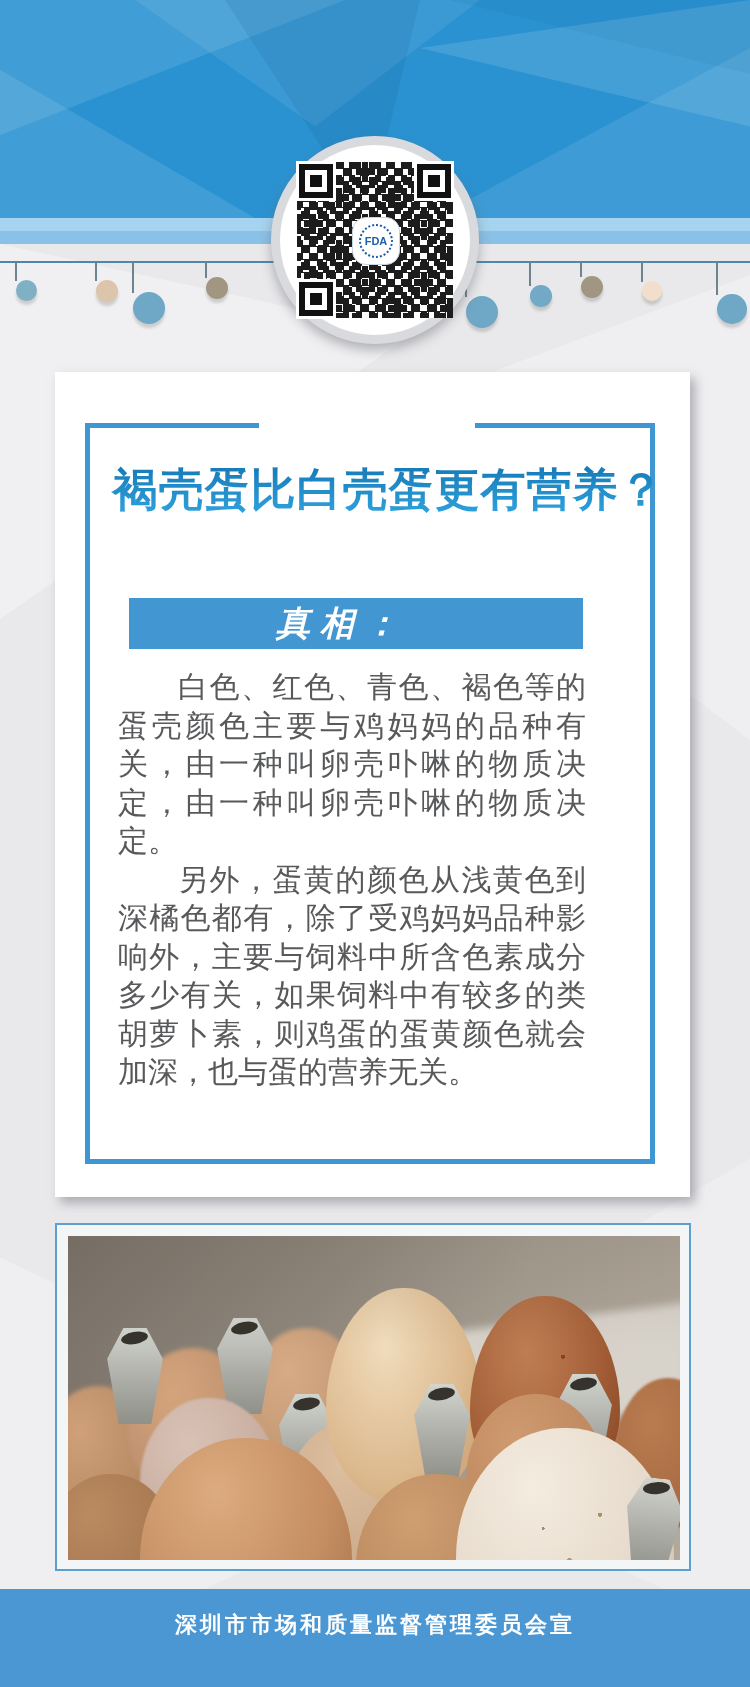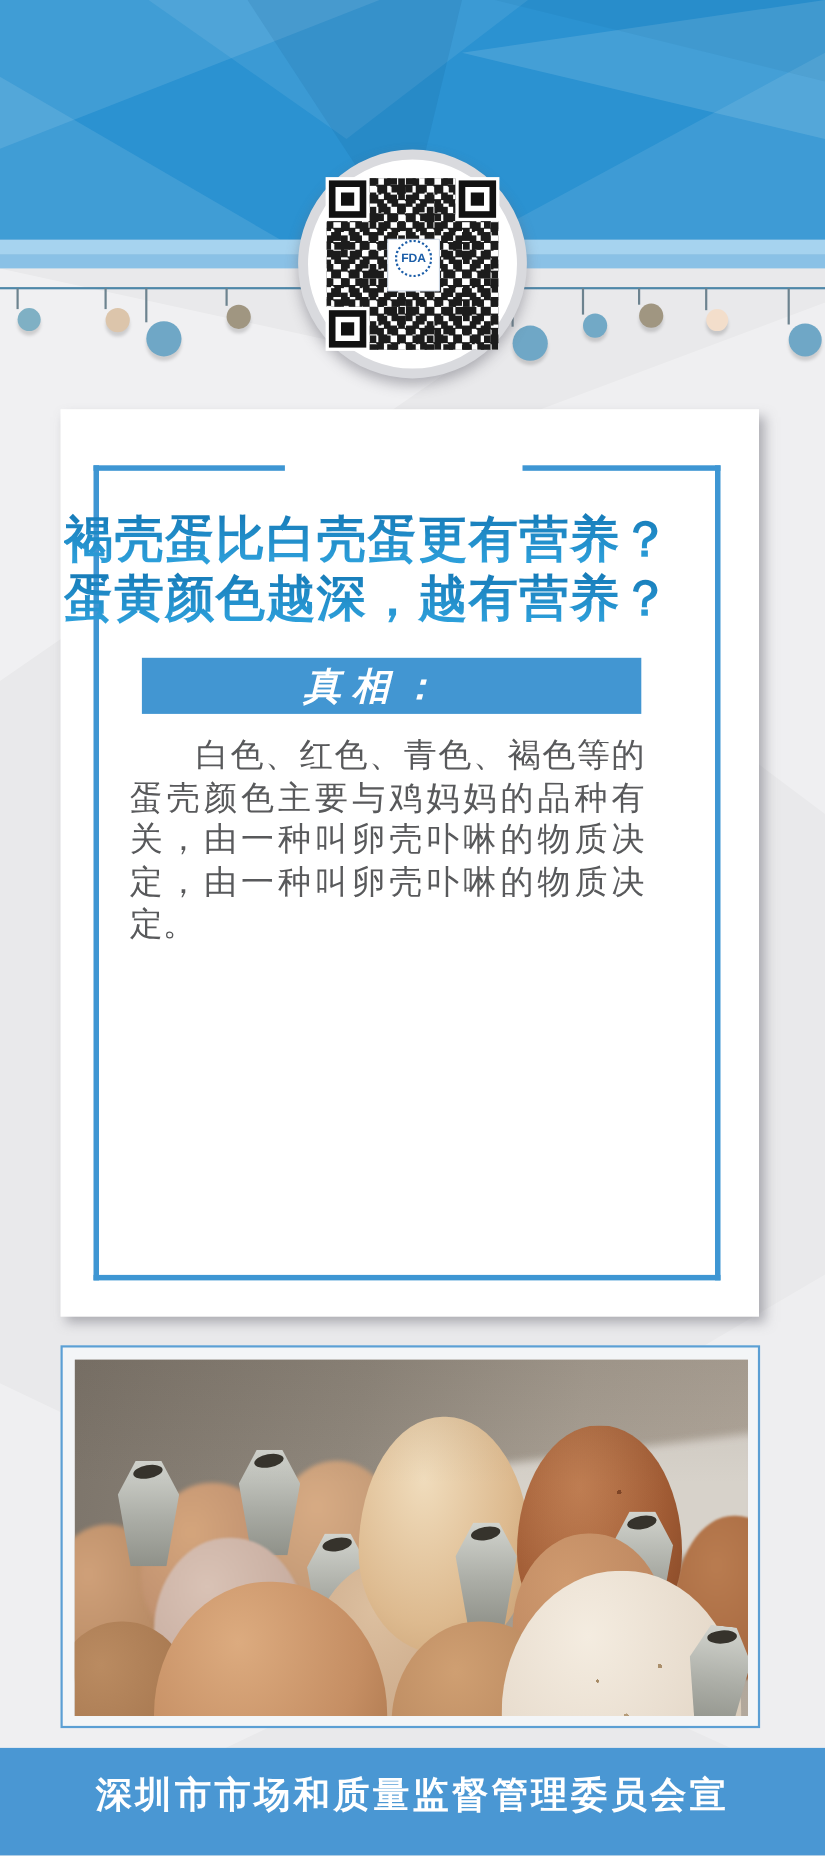--- a/index.html
+++ b/index.html
@@ -38,37 +38,37 @@
     box-shadow:0 6px 12px rgba(100,100,110,.45);display:flex;align-items:center;justify-content:center;}
   .qr{position:relative;width:156px;height:156px;background:
       conic-gradient(from 90deg,#1c1c1c 25%,#0000 0 50%,#1c1c1c 0 75%,#0000 0) 0 0/13px 13px,
       conic-gradient(#1c1c1c 25%,#0000 0 50%,#1c1c1c 0 75%,#0000 0) 4px 6px/17px 17px,
       #fff;}
   .fp{position:absolute;width:34px;height:34px;background:#fff;border:6px solid #111;box-sizing:border-box;
       box-shadow:0 0 0 3px #fff;display:flex;align-items:center;justify-content:center;}
   .fp i{display:block;width:12px;height:12px;background:#111;}
   .fp.tl{left:2px;top:2px;} .fp.tr{right:2px;top:2px;} .fp.bl{left:2px;bottom:2px;}
   .qr-logo{position:absolute;left:55px;top:55px;width:46px;height:46px;background:#fff;border:1px solid #c9d4e2;
-      border-radius:1px;display:flex;align-items:flex-start;justify-content:center;}
+      border-radius:14px;display:flex;align-items:center;justify-content:center;}
   .qr-emblem{width:34px;height:34px;border-radius:50%;border:2px dotted #1c5ea8;box-sizing:border-box;
       display:flex;align-items:center;justify-content:center;font-size:11px;font-weight:bold;color:#1c5ea8;}
 
   
   .paper{position:absolute;left:55px;top:372px;width:635px;height:825px;background:#fff;
       box-shadow:5px 6px 10px rgba(110,110,120,.5);}
   .frame{position:absolute;left:30px;top:51px;width:570px;height:741px;box-sizing:border-box;
       border:5px solid #3e96d3;border-top:none;}
   .hr-line{position:absolute;top:51px;height:5px;background:#3e96d3;}
   .hr-left{left:30px;width:174px;}
   .hr-right{left:420px;width:180px;}
   .intro{position:absolute;left:0;top:8px;width:635px;text-align:center;font-size:58px;line-height:62px;
       font-weight:900;letter-spacing:4px;
       background:linear-gradient(180deg,#0f6dac,#2da0dd);-webkit-background-clip:text;background-clip:text;
       color:#1b84c4;-webkit-text-fill-color:transparent;text-shadow:2px 2px 0 rgba(255,255,255,.0);}
-  .question{position:absolute;left:3px;width:635px;font-weight:900;font-size:45px;line-height:52px;
+  .question{position:absolute;left:16px;width:635px;text-align:center;font-weight:900;font-size:45px;line-height:52px;
       background:linear-gradient(180deg,#1579b6,#2fa3de);-webkit-background-clip:text;background-clip:text;
       color:#1e8cc9;-webkit-text-fill-color:transparent;letter-spacing:1px;}
   .q1{top:92px;} .q2{top:146px;}
   .truth-banner{position:absolute;left:74px;top:226px;width:454px;height:51px;background:#4296d2;
       display:flex;align-items:center;justify-content:center;}
   .truth-label{color:#fff;font-size:34px;font-weight:bold;font-style:italic;letter-spacing:10px;
       transform:translateX(-14px);}
   .bodytext{position:absolute;left:63px;top:296px;width:468px;color:#58595b;font-size:30px;line-height:38.5px;
       text-align:justify;}
   .bodytext p{margin:0;text-indent:2em;}
@@ -83,21 +83,21 @@
   .egg{position:absolute;border-radius:50% 50% 50% 50% / 58% 58% 44% 44%;}
   .spire{position:absolute;width:58px;height:96px;
       background:linear-gradient(180deg,#d2d4ce,#abada6 55%,#8f9189);
       clip-path:polygon(22% 100%,2% 32%,30% 0,70% 0,98% 32%,78% 100%);}
   .spire i{position:absolute;left:15px;top:4px;width:27px;height:12px;background:#36332c;border-radius:50%;
       transform:rotate(-10deg);}
   .veil{position:absolute;inset:0;background:linear-gradient(180deg,rgba(60,50,40,.10),rgba(0,0,0,0) 35%);}
 
   
   .footer{position:absolute;left:0;top:1589px;width:750px;height:98px;background:#4a97d3;}
-  .footer .credit{margin-top:21px;text-align:center;color:#fff;font-size:33px;font-weight:bold;letter-spacing:3px;}
+  .footer .credit{margin-top:21px;text-align:center;color:#fff;font-size:22px;font-weight:bold;letter-spacing:3px;}
 </style>
 </head>
 <body>
 
 <div class="page">
 
   <div class="hero">
     <div class="poly p1"></div>
     <div class="poly p2"></div>
     <div class="poly p3"></div>
@@ -171,28 +171,28 @@
       </div>
     </div>
   </div>
 
   <div class="paper">
     <div class="frame"></div>
     <div class="hr-line hr-left"></div>
     <div class="hr-line hr-right"></div>
 
     <div class="question q1">褐壳蛋比白壳蛋更有营养？</div>
-    <div class="question q2">蛋黄颜色越深，越有营养？</div>
 
     <div class="truth-banner">
       <span class="truth-label">真相：</span>
     </div>
 
     <div class="bodytext">
       <p>白色、红色、青色、褐色等的蛋壳颜色主要与鸡妈妈的品种有关，由一种叫卵壳卟啉的物质决定，由一种叫卵壳卟啉的物质决定。</p>
+      <p>另外，蛋黄的颜色从浅黄色到深橘色都有，除了受鸡妈妈品种影响外，主要与饲料中所含色素成分多少有关，如果饲料中有较多的类胡萝卜素，则鸡蛋的蛋黄颜色就会加深，也与蛋的营养无关。</p>
     </div>
   </div>
 
   <div class="photo-card">
     <div class="photo">
       <div class="table-wedge"></div>
 
       <div class="egg" style="left:-30px;top:150px;width:120px;height:150px;filter:blur(2px);background:radial-gradient(ellipse at 35% 30%,#cfa079,#b98c66 60%,#9d7350);"></div>
       <div class="egg" style="left:60px;top:112px;width:130px;height:150px;filter:blur(2px);background:radial-gradient(ellipse at 35% 30%,#d4a57c,#c09170 60%,#a3795a);"></div>
       <div class="egg" style="left:178px;top:92px;width:120px;height:140px;filter:blur(2px);background:radial-gradient(ellipse at 35% 30%,#d7ab84,#c49a76 60%,#a77f5c);"></div>

